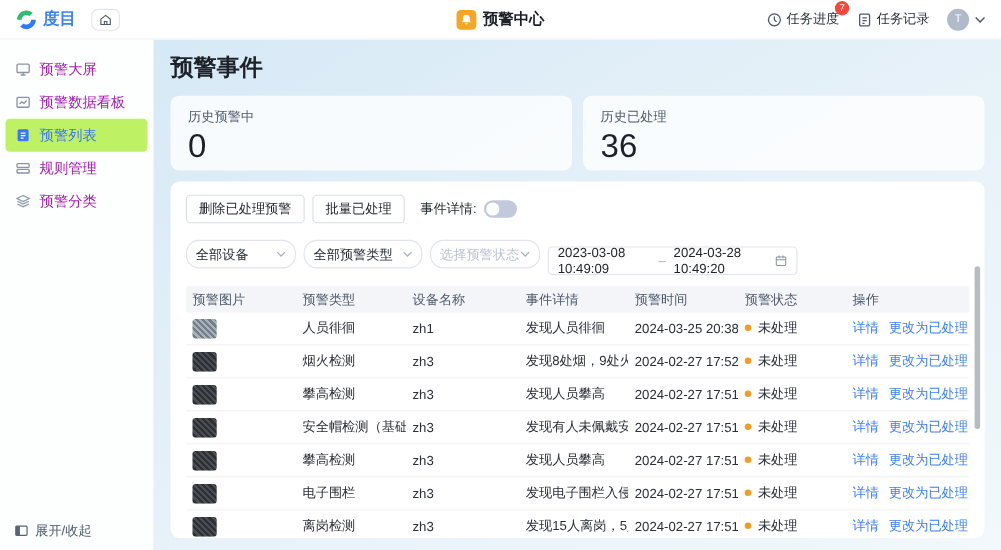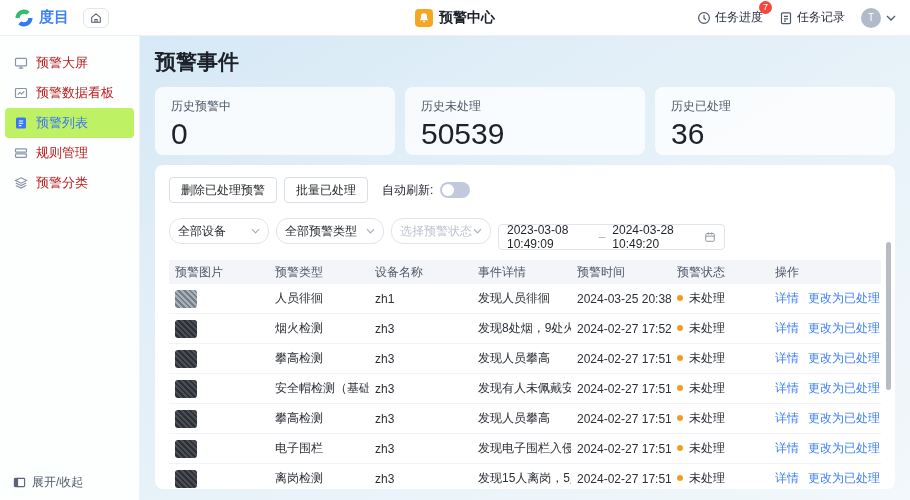--- a/index.html
+++ b/index.html
@@ -24,21 +24,21 @@
   .user{display:flex;align-items:center;gap:5px;cursor:pointer;}
   .avatar{width:20px;height:20px;border-radius:50%;background:#b0bac9;color:#fff;font-size:10px;
           display:flex;align-items:center;justify-content:center;}
   .user .chev{color:#4e5969;}
 
   
   .sidebar{position:absolute;top:36px;left:0;width:140px;bottom:0;background:#fdfefe;border-right:1px solid #f1f4f7;
            box-sizing:border-box;z-index:2;}
   .side-nav{padding:12px 5px 0;}
   .side-item{height:30px;display:flex;align-items:center;gap:8px;padding:0 9px;border-radius:4px;
-             font-size:13px;color:#b91c1c;cursor:pointer;}
+             font-size:13px;color:#a21caf;cursor:pointer;}
   .side-item .sicon{color:#8a94a6;display:flex;}
   .side-item.active{background:#bef264;color:#3a76f6;font-weight:500;}
   .side-item.active .sicon{color:#3a76f6;}
   .collapse{position:absolute;left:13px;bottom:9px;display:flex;align-items:center;gap:6px;
             font-size:12px;color:#4e5969;cursor:pointer;}
   .collapse .cicon{color:#5a6475;display:flex;}
 
   
   .main{position:absolute;left:140px;top:36px;right:0;bottom:0;box-sizing:border-box;padding:10px 15px 0;
         background:linear-gradient(150deg,#d6e9f6 0%,#e4f0f8 40%,#f2f8fb 100%);}
@@ -207,34 +207,30 @@
 
   <main class="main">
     <h1 class="page-title">预警事件</h1>
 
     <div class="stats">
       <div class="stat-card">
         <div class="stat-label">历史预警中</div>
         <div class="stat-value">0</div>
       </div>
       <div class="stat-card">
-        <div class="stat-label">历史未处理</div>
-        <div class="stat-value">50539</div>
-      </div>
-      <div class="stat-card">
         <div class="stat-label">历史已处理</div>
         <div class="stat-value">36</div>
       </div>
     </div>
 
     <section class="panel">
       <div class="toolbar">
         <button class="btn">删除已处理预警</button>
         <button class="btn">批量已处理</button>
-        <span class="auto-label">自动刷新:</span>
+        <span class="auto-label">事件详情:</span>
         <span class="switch">
             <span class="knob"></span>
           </span>
       </div>
 
       <div class="filters">
         <div class="select sel-device">
           <span>全部设备</span>
           <span class="chev">
             <svg width="9" height="6" viewBox="0 0 10 6" fill="none" stroke="currentColor" stroke-width="1.3">

